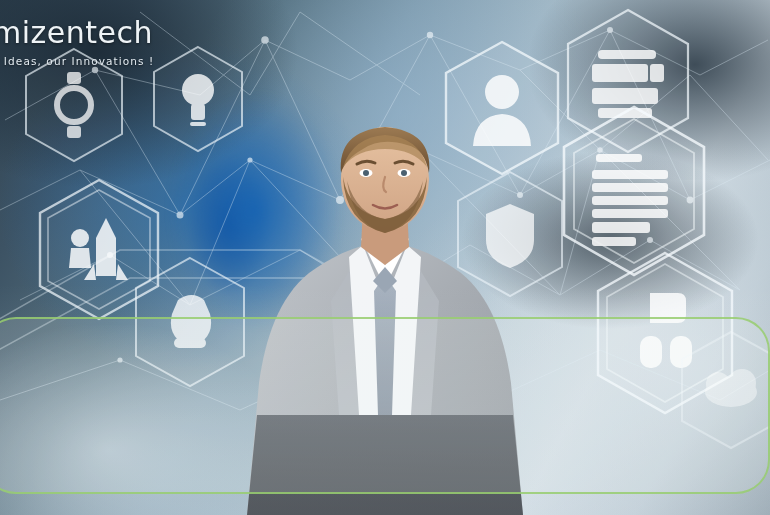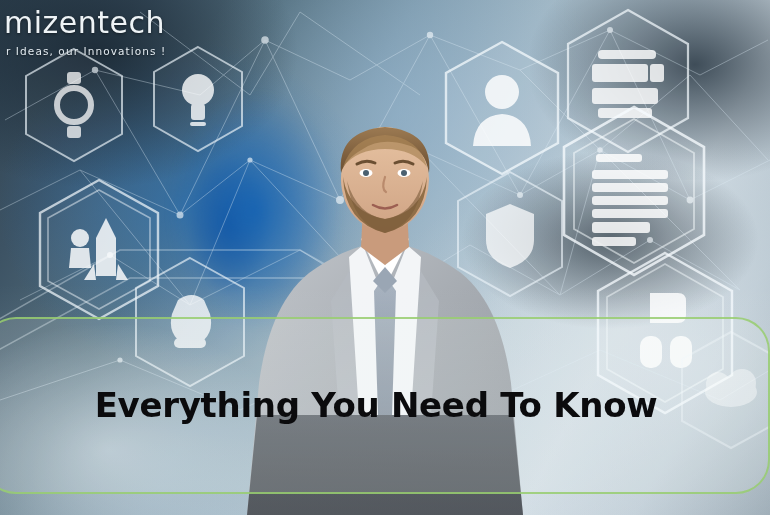--- a/index.html
+++ b/index.html
@@ -99,23 +99,23 @@
     transform: translateX(-50%);
     width: 300px;
     height: 400px;
   }
   .person svg { display: block; }
 
   
   .logo {
     position: absolute;
     left: 0;
-    top: 8px;
+    top: 18px;
     width: 175px;
-    padding-left: 12px;
+    padding-left: 0;
     z-index: 20;
   }
   .logo-word {
     font-family: "DejaVu Sans", sans-serif;
     font-size: 30px;
     font-weight: 400;
     letter-spacing: 0.5px;
     color: #eef3f6;
     line-height: 1;
     margin-left: -8px;
@@ -395,16 +395,15 @@
   </div>
 
   <div class="bg-haze"></div>
 
   <div class="logo">
     <div class="logo-word">mizentech</div>
     <div class="logo-tag">r Ideas, our Innovations !</div>
   </div>
 
   <div class="banner">
-    <div class="banner-line l2">Everything You Need To Know</div>
   </div>
 
 </div>
 
 </body></html>

